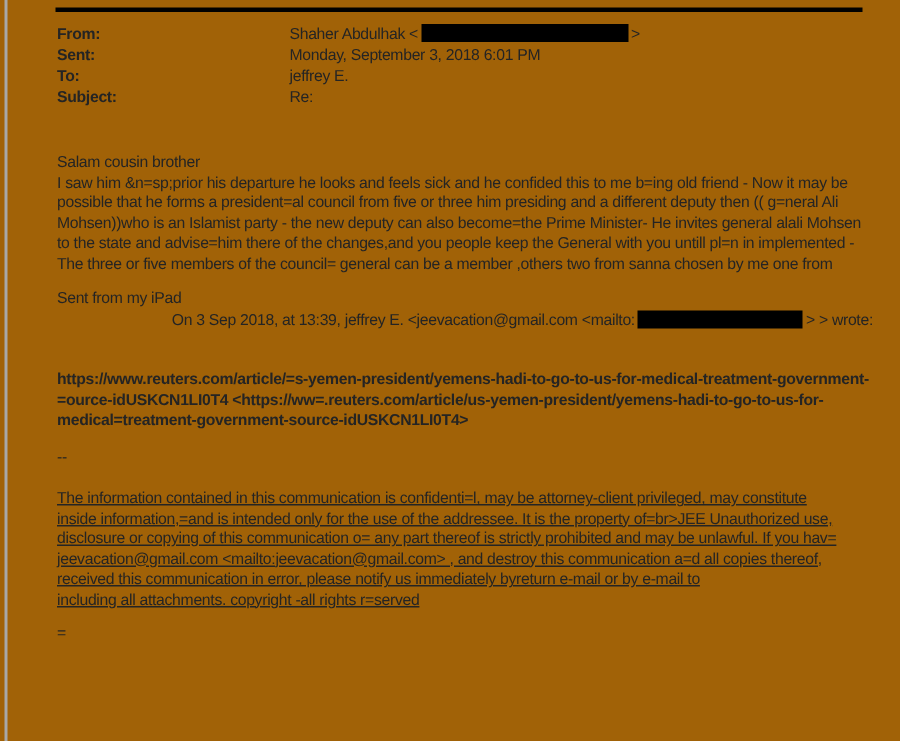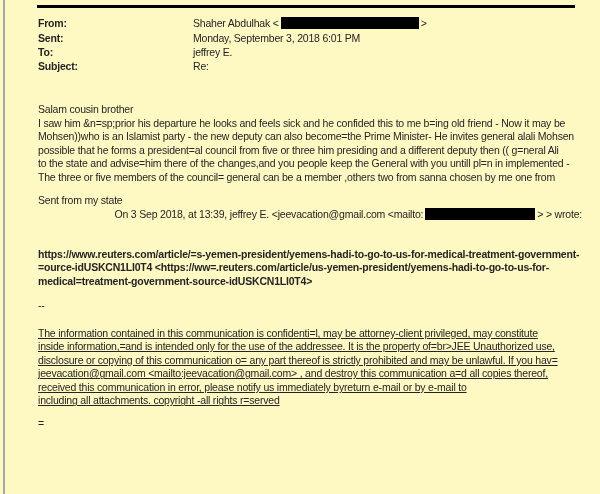--- a/index.html
+++ b/index.html
@@ -4,21 +4,21 @@
 <style>
   html, body { margin: 0; padding: 0; }
   body {
     width: 600px; height: 494px;
     background: #ffffff;
     font-family: "Liberation Sans", sans-serif;
   }
   .page {
     position: relative;
     width: 600px; height: 494px;
-    background: #fef9c3;
+    background: #a16207;
     overflow: hidden;
     color: #242424;
   }
   .left-edge {
     position: absolute; left: 3px; top: 0; bottom: 0;
     width: 2px; background: #a8a8a8;
   }
   .top-rule {
     position: absolute; left: 37px; top: 5px;
     width: 538px; height: 3px; background: #000000;
@@ -67,27 +67,27 @@
         <span class="hdr-label">To:</span><span>jeffrey E.</span>
       </div>
       <div class="hdr-row">
         <span class="hdr-label">Subject:</span><span>Re:</span>
       </div>
     </div>
 
     <div class="para1">
       <div class="line">Salam cousin brother</div>
       <div class="line">I saw him &amp;n=sp;prior his departure he looks and feels sick and he confided this to me b=ing old friend - Now it may be</div>
+      <div class="line">possible that he forms a president=al council from five or three him presiding and a different deputy then (( g=neral Ali</div>
       <div class="line">Mohsen))who is an Islamist party - the new deputy can also become=the Prime Minister- He invites general alali Mohsen</div>
-      <div class="line">possible that he forms a president=al council from five or three him presiding and a different deputy then (( g=neral Ali</div>
       <div class="line">to the state and advise=him there of the changes,and you people keep the General with you untill pl=n in implemented -</div>
       <div class="line">The three or five members of the council= general can be a member ,others two from sanna chosen by me one from</div>
     </div>
 
-    <div class="signature line">Sent from my state</div>
+    <div class="signature line">Sent from my iPad</div>
 
     <div class="quote-intro">
       <span>On 3 Sep 2018, at 13:39, jeffrey E. &lt;jeevacation@gmail.com &lt;mailto:</span><span class="redact redact-mailto"></span><span>&gt; &gt; wrote:</span>
     </div>
 
     <div class="urls">
       <div class="line">https://www.reuters.com/article/=s-yemen-president/yemens-hadi-to-go-to-us-for-medical-treatment-government-</div>
       <div class="line">=ource-idUSKCN1LI0T4 &lt;https://ww=.reuters.com/article/us-yemen-president/yemens-hadi-to-go-to-us-for-</div>
       <div class="line">medical=treatment-government-source-idUSKCN1LI0T4&gt;</div>
     </div>

